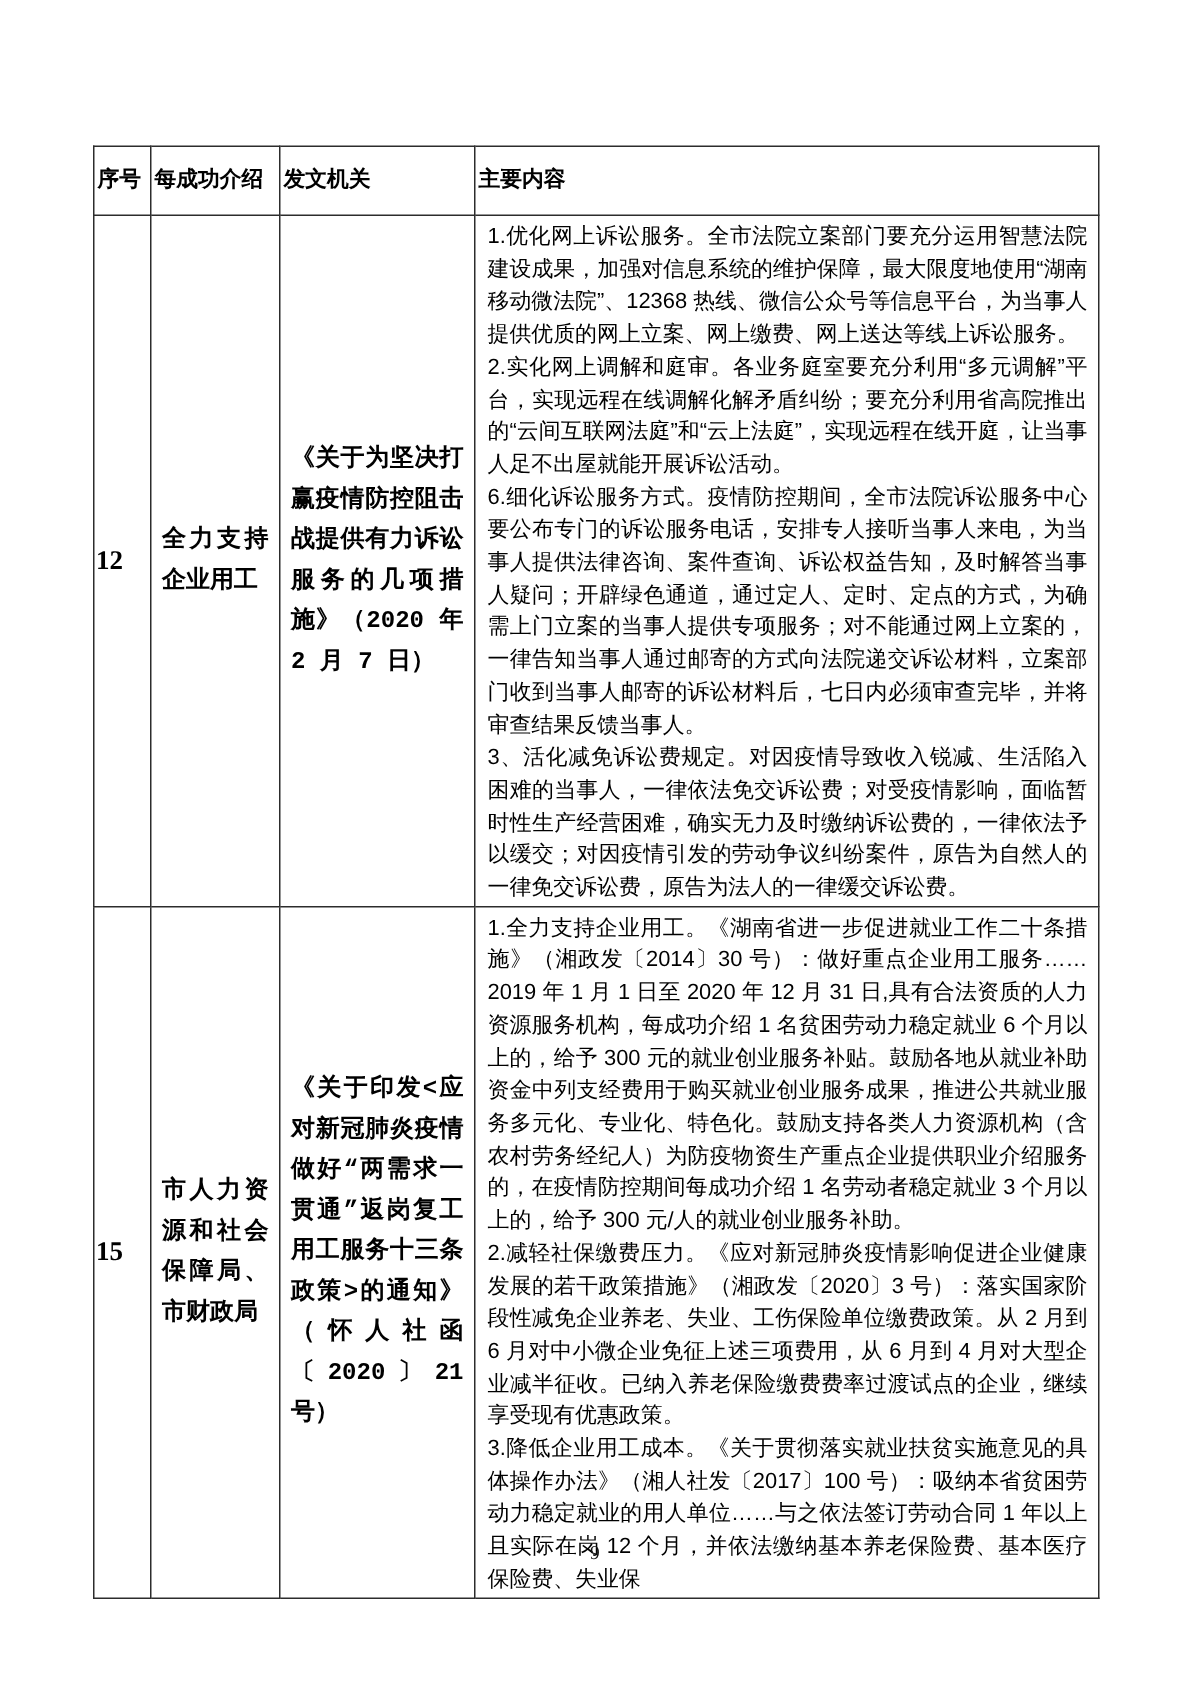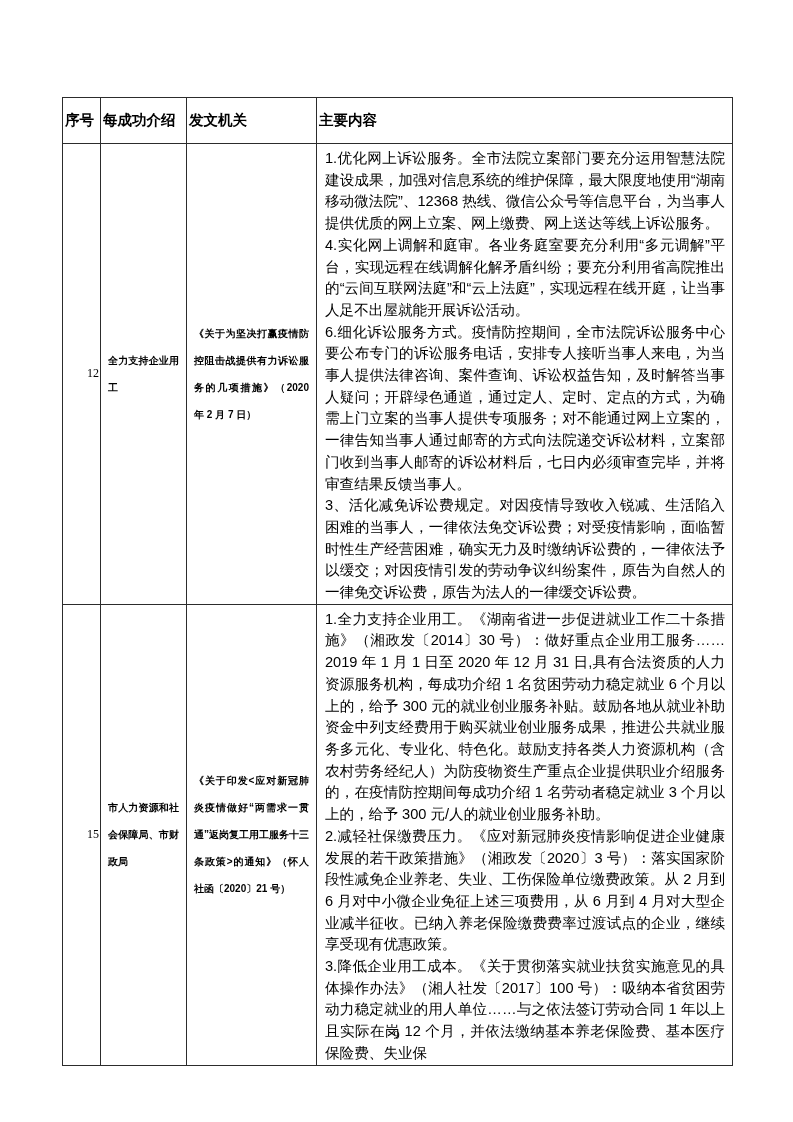--- a/index.html
+++ b/index.html
@@ -43,35 +43,35 @@
     text-align: left;
     vertical-align: middle;
     padding: 2px;
     font-family: Liberation Mono, monospace;
     font-weight: bold;
   }
   tr.data-row {
     height: 436px;
   }
   td.cell-no {
-    text-align: right;
+    text-align: left;
     vertical-align: middle;
-    font-size: 12px;
-    font-weight: normal;
+    font-size: 18px;
+    font-weight: bold;
   }
   td.cell-agency,
   td.cell-title {
     vertical-align: middle;
     padding: 4px 7px;
-    font-size: 10px;
+    font-size: 16px;
     line-height: 27px;
     text-align: justify;
     text-justify: inter-ideograph;
     text-align-last: left;
-    font-family: Liberation Sans, sans-serif;
+    font-family: Liberation Mono, monospace;
     font-weight: bold;
   }
   td.cell-content {
     vertical-align: top;
     padding: 4px 7px 0 8px;
     font-size: 14.6px;
     line-height: 21.7px;
     text-align: justify;
     text-justify: inter-ideograph;
     font-family: "Liberation Sans", "DejaVu Sans", sans-serif;
@@ -112,21 +112,21 @@
         <th>主要内容</th>
       </tr>
     </thead>
     <tbody>
       <tr class="data-row">
         <td class="cell-no">12</td>
         <td class="cell-agency">全力支持企业用工</td>
         <td class="cell-title">《关于为坚决打赢疫情防控阻击战提供有力诉讼服务的几项措施》（2020 年 2 月 7 日）</td>
         <td class="cell-content">
           <p>1.优化网上诉讼服务。全市法院立案部门要充分运用智慧法院建设成果，加强对信息系统的维护保障，最大限度地使用“湖南移动微法院”、12368 热线、微信公众号等信息平台，为当事人提供优质的网上立案、网上缴费、网上送达等线上诉讼服务。</p>
-          <p>4.实化网上调解和庭审。各业务庭室要充分利用“多元调解”平台，实现远程在线调解化解矛盾纠纷；要充分利用省高院推出的“云间互联网法庭”和“云上法庭”，实现远程在线开庭，让当事人足不出屋就能开展诉讼活动。</p>
+          <p>2.实化网上调解和庭审。各业务庭室要充分利用“多元调解”平台，实现远程在线调解化解矛盾纠纷；要充分利用省高院推出的“云间互联网法庭”和“云上法庭”，实现远程在线开庭，让当事人足不出屋就能开展诉讼活动。</p>
           <p>6.细化诉讼服务方式。疫情防控期间，全市法院诉讼服务中心要公布专门的诉讼服务电话，安排专人接听当事人来电，为当事人提供法律咨询、案件查询、诉讼权益告知，及时解答当事人疑问；开辟绿色通道，通过定人、定时、定点的方式，为确需上门立案的当事人提供专项服务；对不能通过网上立案的，一律告知当事人通过邮寄的方式向法院递交诉讼材料，立案部门收到当事人邮寄的诉讼材料后，七日内必须审查完毕，并将审查结果反馈当事人。</p>
           <p>3、活化减免诉讼费规定。对因疫情导致收入锐减、生活陷入困难的当事人，一律依法免交诉讼费；对受疫情影响，面临暂时性生产经营困难，确实无力及时缴纳诉讼费的，一律依法予以缓交；对因疫情引发的劳动争议纠纷案件，原告为自然人的一律免交诉讼费，原告为法人的一律缓交诉讼费。</p>
         </td>
       </tr>
       <tr class="data-row">
         <td class="cell-no">15</td>
         <td class="cell-agency">市人力资源和社会保障局、市财政局</td>
         <td class="cell-title">《关于印发&lt;应对新冠肺炎疫情做好“两需求一贯通”返岗复工用工服务十三条政策&gt;的通知》（怀人社函〔2020〕21 号）</td>
         <td class="cell-content">
           <p>1.全力支持企业用工。《湖南省进一步促进就业工作二十条措施》（湘政发〔2014〕30 号）：做好重点企业用工服务……2019 年 1 月 1 日至 2020 年 12 月 31 日,具有合法资质的人力资源服务机构，每成功介绍 1 名贫困劳动力稳定就业 6 个月以上的，给予 300 元的就业创业服务补贴。鼓励各地从就业补助资金中列支经费用于购买就业创业服务成果，推进公共就业服务多元化、专业化、特色化。鼓励支持各类人力资源机构（含农村劳务经纪人）为防疫物资生产重点企业提供职业介绍服务的，在疫情防控期间每成功介绍 1 名劳动者稳定就业 3 个月以上的，给予 300 元/人的就业创业服务补助。</p>

